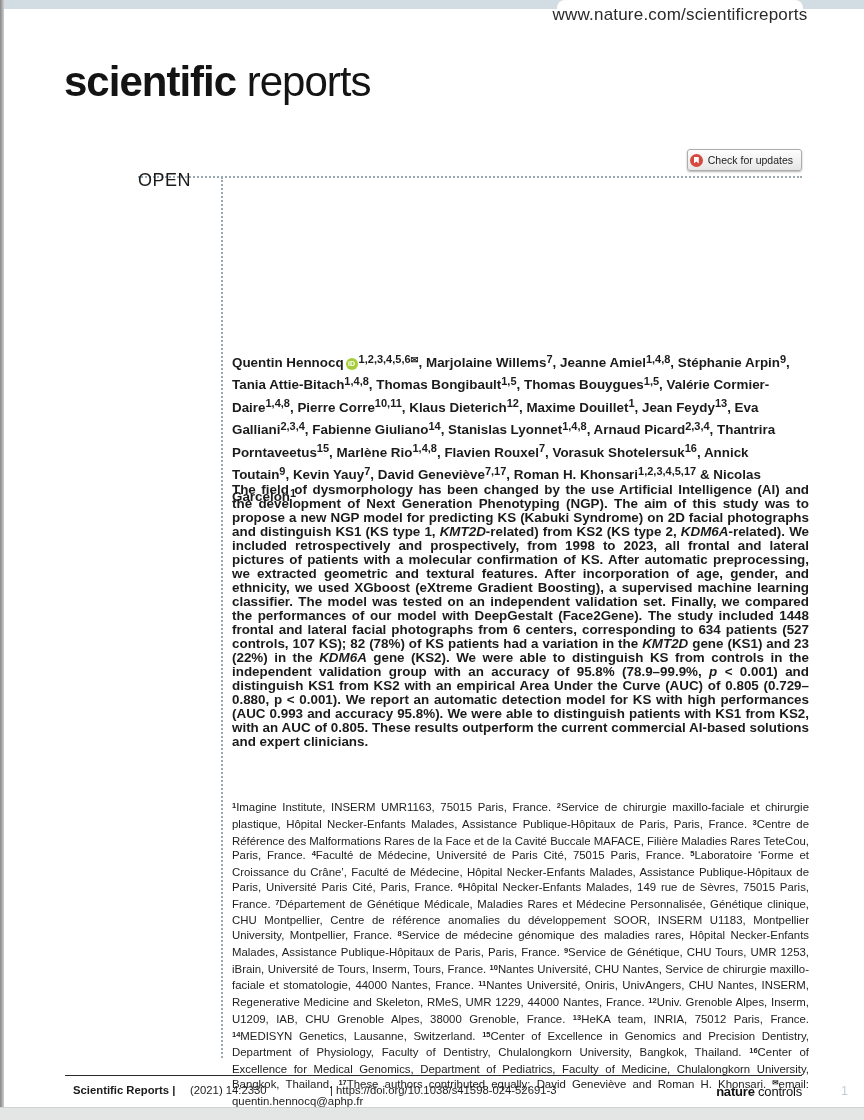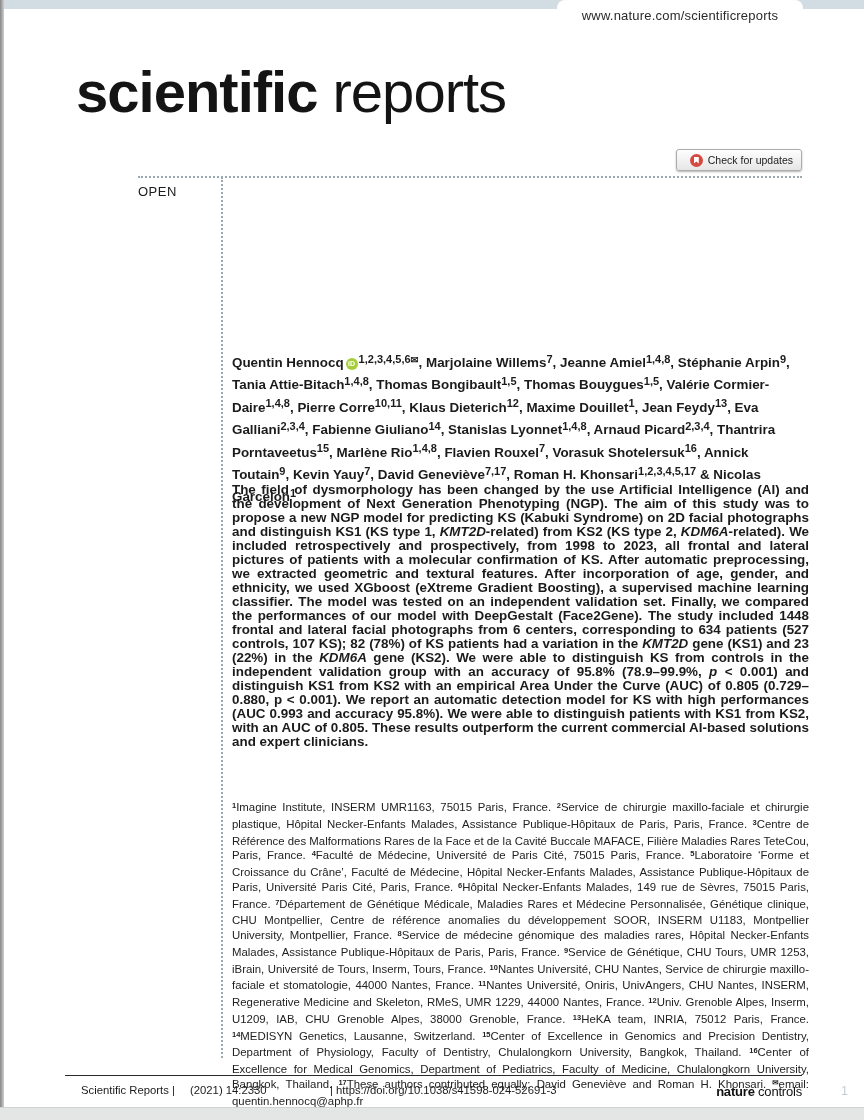--- a/index.html
+++ b/index.html
@@ -5,37 +5,37 @@
   html,body{margin:0;padding:0;background:#ffffff;}
   .page{position:relative;width:864px;height:1120px;background:#fff;overflow:hidden;
         font-family:"Liberation Sans",sans-serif;color:#1b1b1b;}
   
   .top-band{position:absolute;left:0;top:0;width:864px;height:9px;background:#d2dde3;}
   .left-strip{position:absolute;left:0;top:0;width:4px;height:1120px;
               background:linear-gradient(to right,#868686,#cfcfcf);}
   .bottom-strip{position:absolute;left:0;bottom:0;width:864px;height:12px;background:#e4e6e6;border-top:1px solid #cfd3d4;}
   .url-tab{position:absolute;left:557px;top:0;width:246px;height:30px;background:#fff;
            border-radius:8px 8px 0 0;display:flex;align-items:center;justify-content:center;
-           font-size:13px;color:#2a2a2a;letter-spacing:.2px;}
+           font-size:17px;color:#2a2a2a;letter-spacing:.2px;}
   
-  .logo{position:absolute;left:76px;top:58px;font-size:58px;letter-spacing:-1px;color:#141414;}
+  .logo{position:absolute;left:64px;top:58px;font-size:42px;letter-spacing:-1px;color:#141414;}
   .logo b{font-weight:800;}
   .logo span.lt{font-weight:400;}
   
   .badge{position:absolute;right:62px;top:149px;height:20px;display:flex;align-items:center;gap:5px;
-         padding:0 8px 0 13px;border:1px solid #aaadaf;border-radius:3px;
+         padding:0 8px 0 2px;border:1px solid #aaadaf;border-radius:3px;
          background:linear-gradient(#fefefe,#e6e6e6);box-shadow:0 1px 2px rgba(0,0,0,.3);
          font-size:10.5px;color:#222;cursor:pointer;}
   .cm-icon{width:13px;height:13px;border-radius:50%;background:#d5493f;position:relative;flex:0 0 13px;}
   .cm-icon:after{content:"";position:absolute;left:4px;top:3px;width:5px;height:7px;background:#fff;
                  clip-path:polygon(0 0,100% 0,100% 100%,50% 70%,0 100%);}
   
   .dot-h{position:absolute;left:138px;top:176px;width:664px;border-top:2px dotted #9aa8b2;}
   .dot-v{position:absolute;left:221px;top:177px;height:881px;border-left:2px dotted #9aa8b2;}
-  .open{position:absolute;left:138px;top:184px;font-size:13px;letter-spacing:.5px;color:#1b1b1b;}
+  .open{position:absolute;left:138px;top:170px;font-size:18px;letter-spacing:.5px;color:#1b1b1b;}
   
   .title{position:absolute;left:232px;top:181px;width:580px;font-size:31px;line-height:41.5px;
          font-weight:700;letter-spacing:-.3px;color:#161616;}
   
   .authors{position:absolute;left:232px;top:352px;width:576px;font-size:13.4px;font-weight:700;
            line-height:21.4px;color:#1b1b1b;}
   .sup{font-size:11px;position:relative;top:-4.5px;letter-spacing:0;}
   .sup.mail{font-size:9.5px;}
   .orcid{display:inline-block;width:12px;height:12px;border-radius:50%;background:#a6ce39;color:#fff;
          font-size:7px;font-weight:700;line-height:12px;text-align:center;vertical-align:1px;
@@ -45,21 +45,21 @@
             line-height:14px;text-align:justify;color:#1b1b1b;}
   .abstract .it{font-style:italic;}
   
   .affil{position:absolute;left:232px;top:800px;width:577px;font-size:11.4px;line-height:14.75px;
          text-align:justify;color:#222;}
   .affil .sup{font-size:7.5px;top:-3px;font-weight:700;}
   .affil .email{color:#222;cursor:pointer;}
   
   .foot-rule{position:absolute;left:65px;top:1075px;width:737px;border-top:1.5px solid #2a2a2a;}
   .footer{position:absolute;left:65px;top:1084px;width:737px;font-size:11.3px;color:#1b1b1b;}
-  .footer .fj{position:absolute;left:16px;font-weight:400;}
+  .footer .fj{position:absolute;left:8px;font-weight:700;}
   .footer .fc{position:absolute;left:125px;}
   .footer .fd{position:absolute;left:265px;}
   .footer .brand{position:absolute;right:0;font-size:13px;letter-spacing:-.2px;color:#111;}
   .footer .brand b{font-weight:800;}
   .pageno{position:absolute;right:16px;top:1084px;font-size:12.5px;color:#c3ced4;}
 </style>
 </head>
 <body>
 
 <div class="page">

